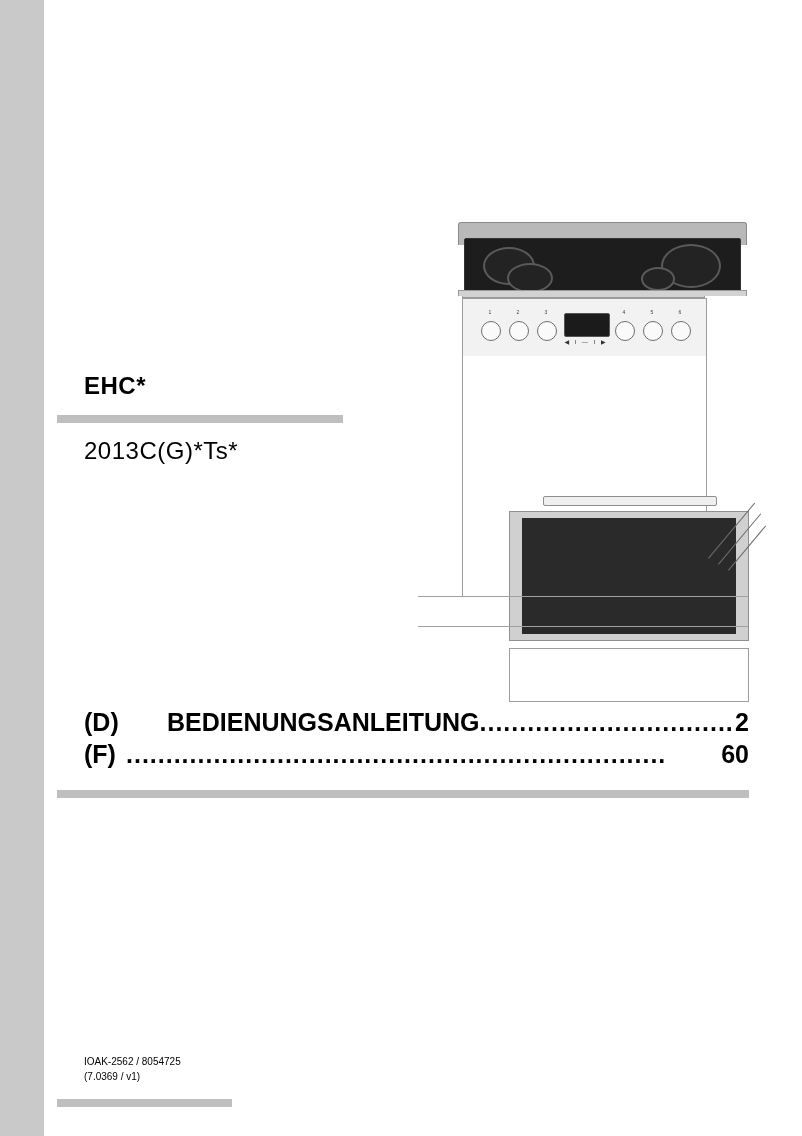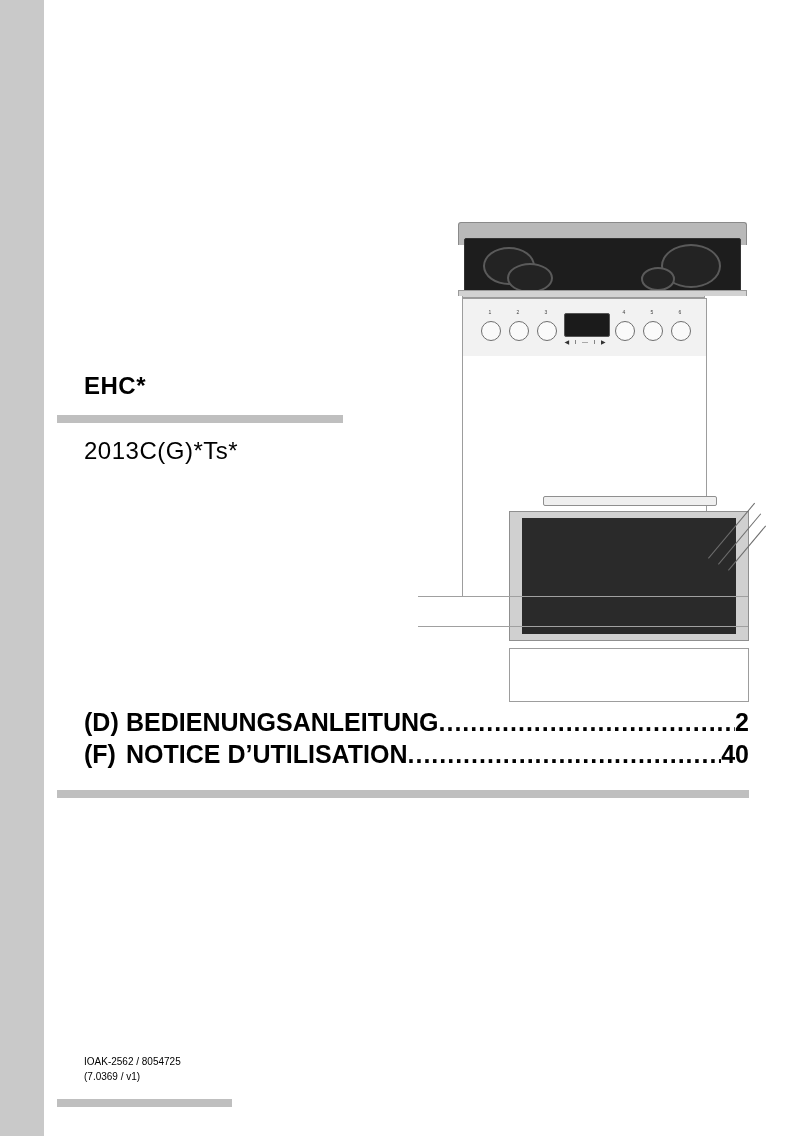--- a/index.html
+++ b/index.html
@@ -276,20 +276,21 @@
     align-items: baseline;
     white-space: nowrap;
     line-height: 1.28;
   }
   .toc-lang {
     width: 42px;
     flex: none;
   }
   .toc-title {
     flex: none;
+    margin-left: 41px;
   }
   .toc-dots {
     flex: 1 1 auto;
     overflow: hidden;
     white-space: nowrap;
     letter-spacing: 1px;
   }
   .toc-page {
     flex: none;
     text-align: right;
@@ -381,23 +382,22 @@
 
   <div class="toc">
     <div class="toc-row">
       <span class="toc-lang">(D)</span>
       <span class="toc-title">BEDIENUNGSANLEITUNG</span>
       <span class="toc-dots">....................................................................</span>
       <span class="toc-page">2</span>
     </div>
     <div class="toc-row">
       <span class="toc-lang">(F)</span>
-      <span class="toc-title">NOTICE D’UTILISATION</span>
       <span class="toc-dots">....................................................................</span>
-      <span class="toc-page">40</span>
+      <span class="toc-page">60</span>
     </div>
   </div>
   <div class="rule-under-toc"></div>
 
   <div class="footer">
     <div>IOAK-2562 / 8054725</div>
     <div>(7.0369 / v1)</div>
   </div>
   <div class="footer-bar"></div>
 

